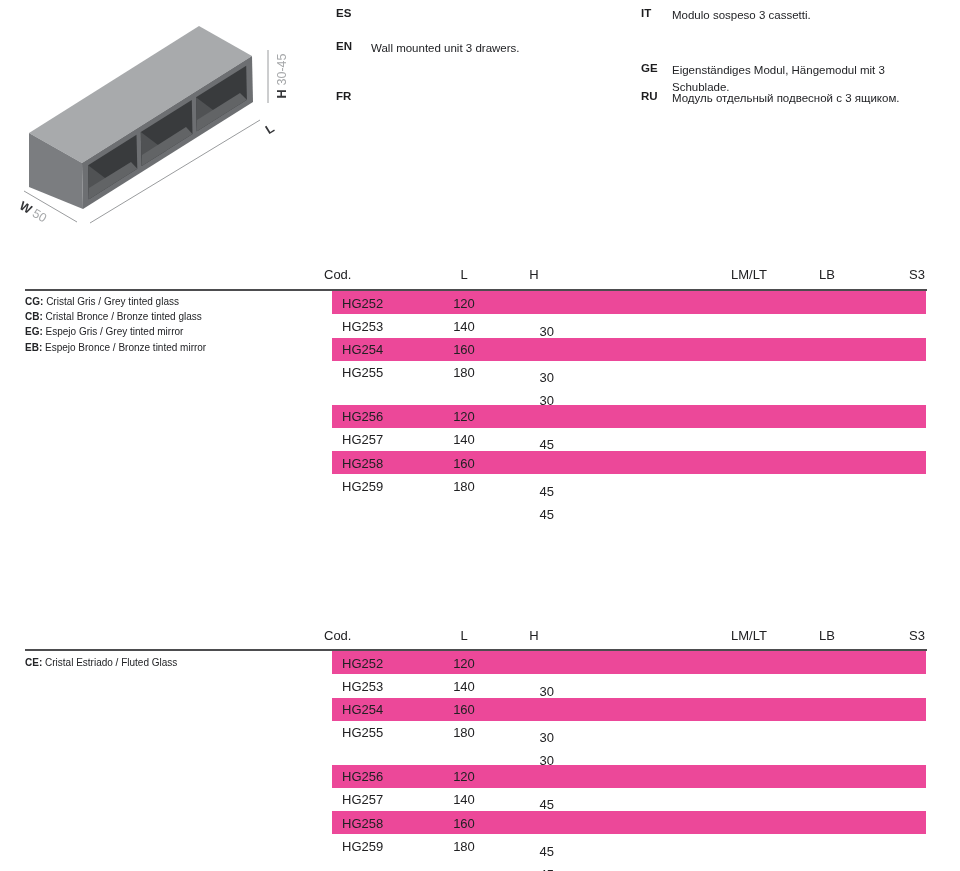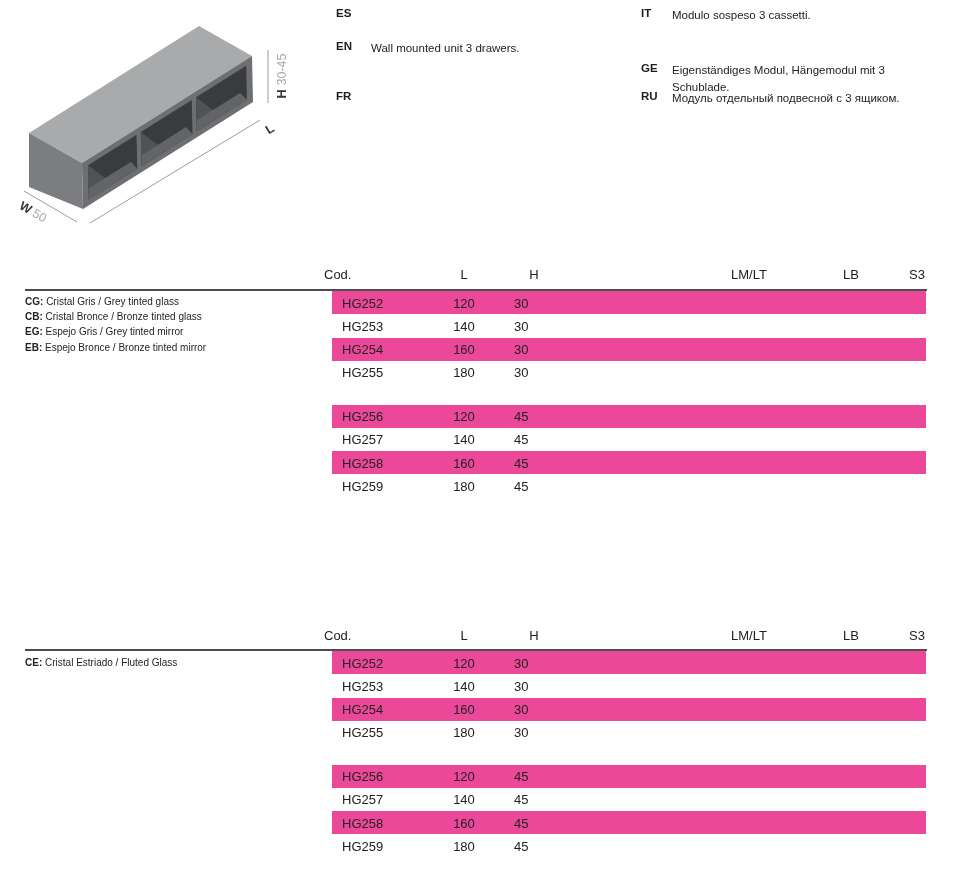--- a/index.html
+++ b/index.html
@@ -16,33 +16,33 @@
   .col-right .lang-code { width:28px; }
   .col-right .lang-text { left:31px; width:237px; }
 
   
   .thead { position:absolute; left:0; width:960px; height:16px; }
   .th { position:absolute; font-size:13px; color:#212123; }
   .th-cod  { left:324px; }
   .th-l    { left:444px; width:40px; text-align:center; }
   .th-h    { left:514px; width:40px; text-align:center; }
   .th-lmlt { left:719px; width:60px; text-align:center; }
-  .th-lb   { left:819px; width:40px; text-align:right; }
+  .th-lb   { left:819px; width:40px; text-align:left; }
   .th-s3   { left:897px; width:40px; text-align:center; }
 
   .rule { position:absolute; left:25px; width:902px; height:2px; background:#4d4d4f; }
 
   .rows { position:absolute; left:332px; width:594px; }
   .trow { position:relative; height:23.25px; }
   .trow.striped { background:#ec4899; }
   .row-spacer { height:20.5px; }
   .tcell { position:absolute; top:50%; transform:translateY(-50%); font-size:13px; color:#212123; white-space:nowrap; }
   .c-code { left:10px; }
   .c-l { left:112px; width:40px; text-align:center; }
-  .c-h { left:182px; width:40px; text-align:left; }
+  .c-h { left:182px; width:40px; text-align:right;margin-top:28px; }
 
   .notes { position:absolute; left:25px; }
   .note { font-size:10px; line-height:15.2px; color:#232427; white-space:nowrap; }
   .note b { font-weight:700; }
 
   .drawing-wrap { position:absolute; left:0; top:0; width:310px; height:245px; }
   .dim-text { font-size:12.5px; fill:#a6a8aa; }
   .dim-strong { fill:#353639; font-weight:700; }
 </style>
 </head>

